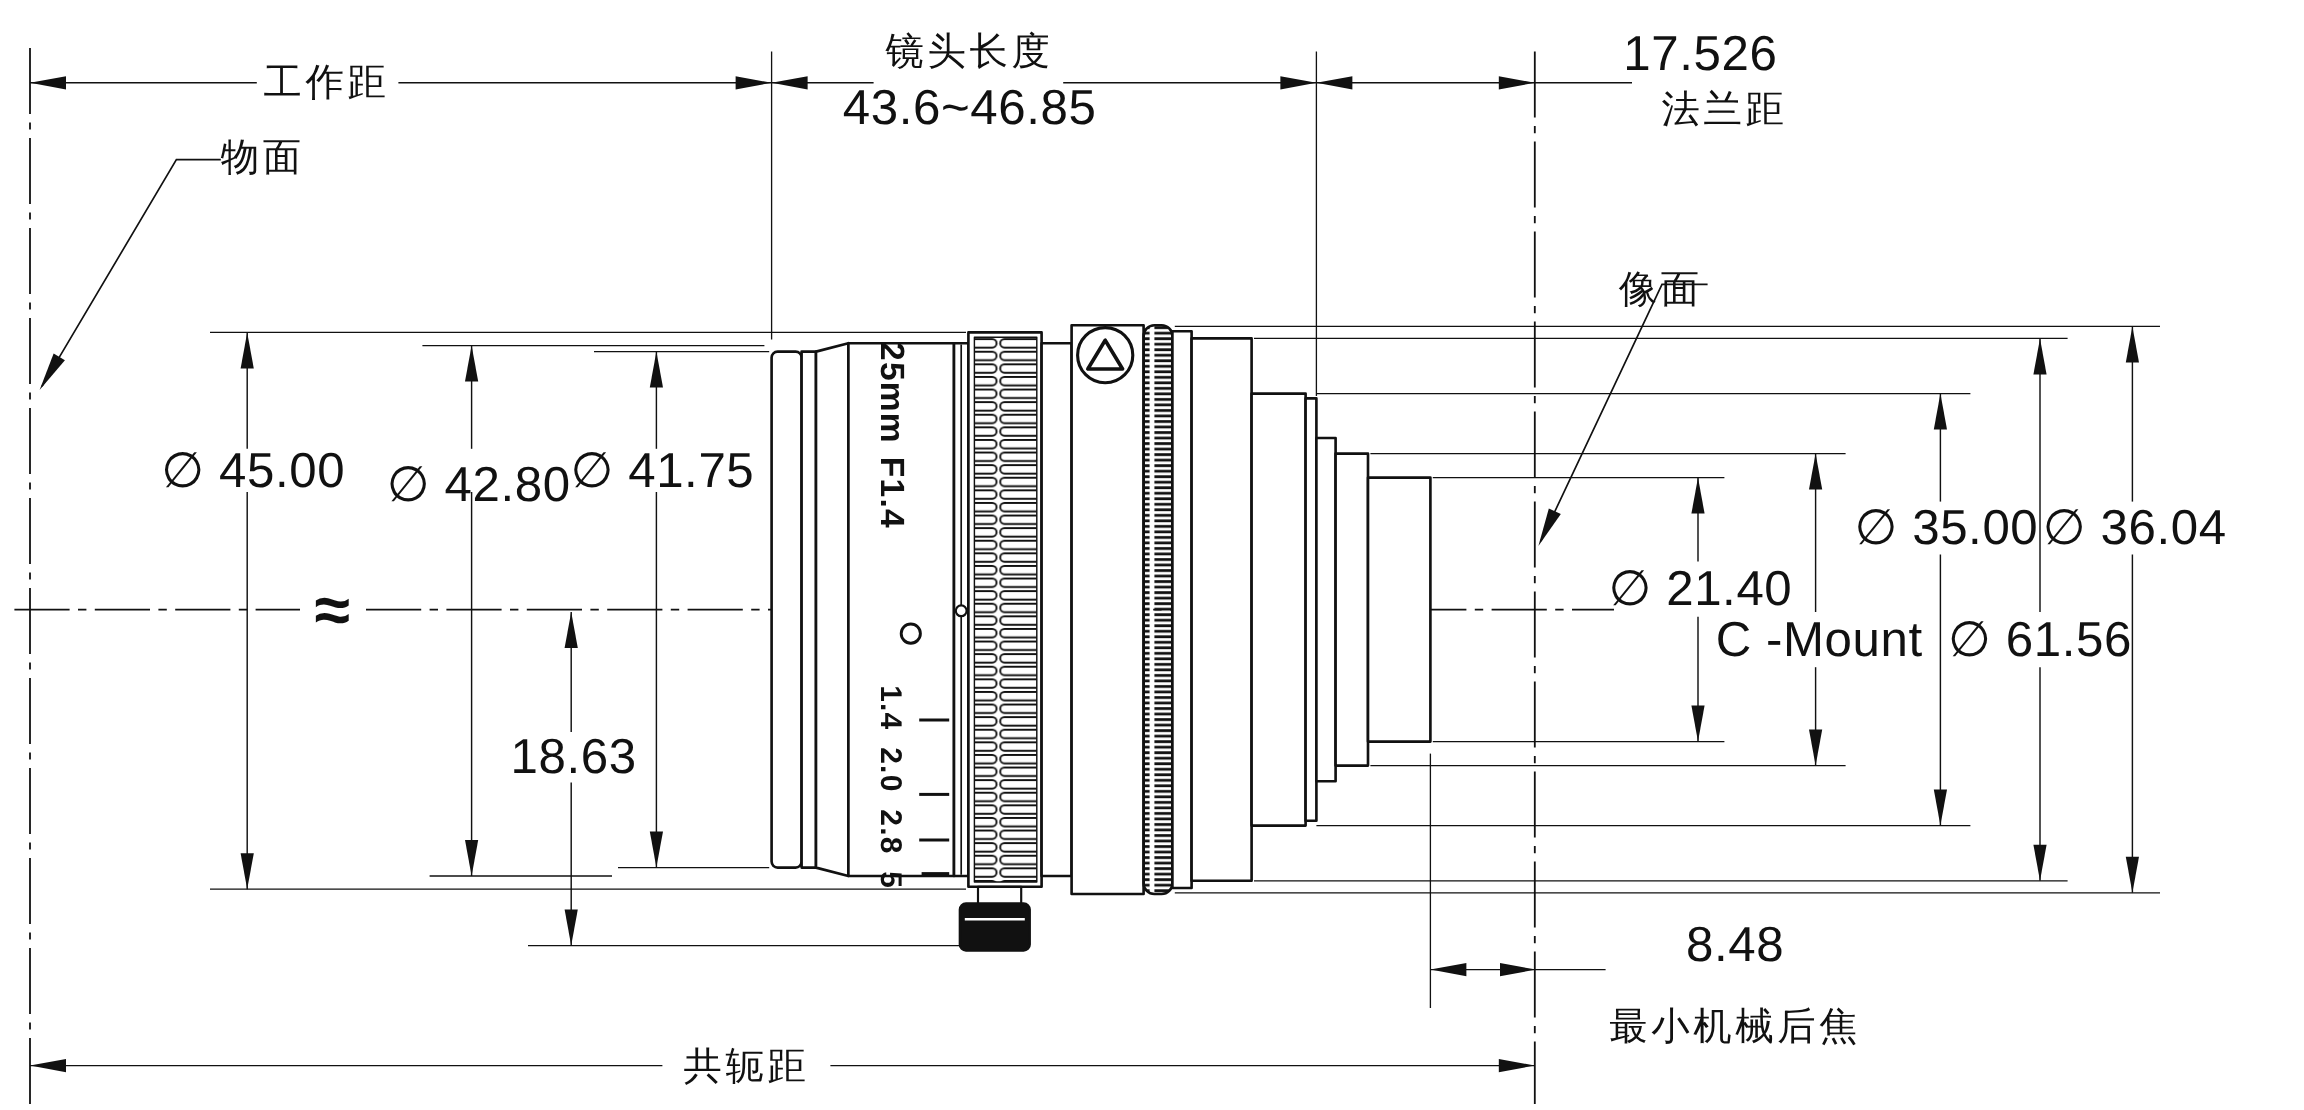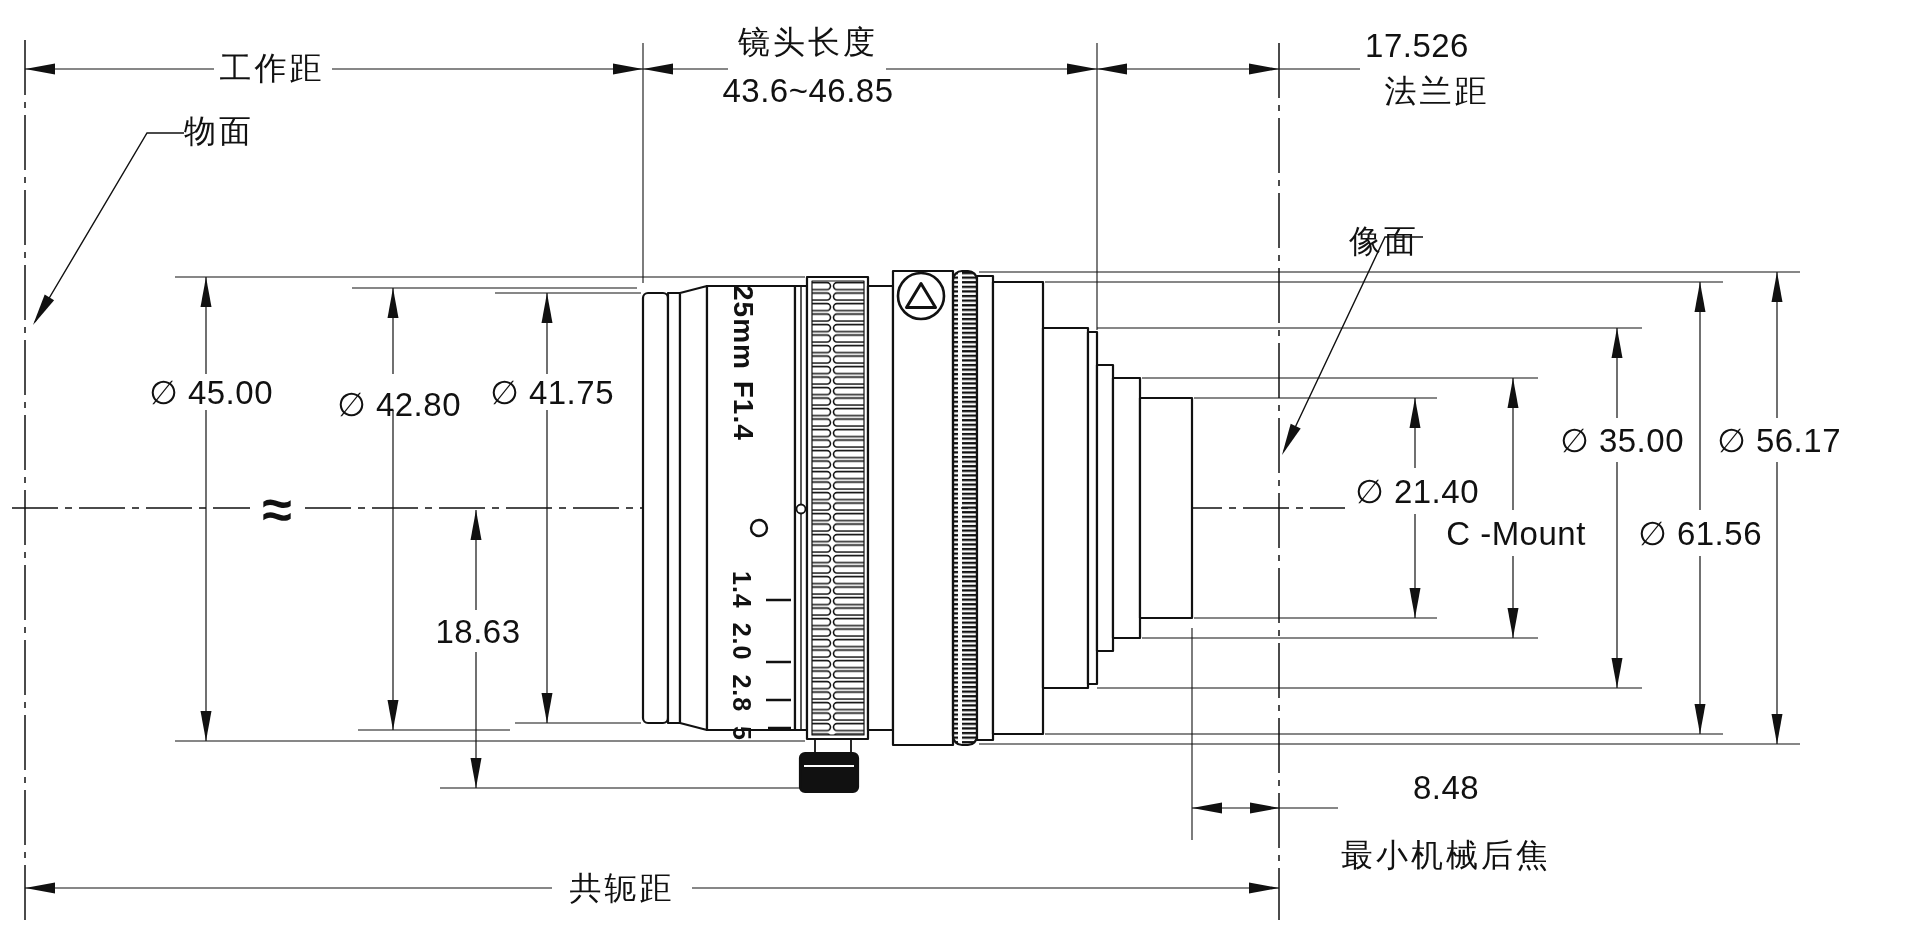--- a/index.html
+++ b/index.html
@@ -1,20 +1,20 @@
 <!DOCTYPE html>
 <html><head>
 <meta charset="utf-8">
 <style>
   html,body{margin:0;padding:0;background:#ffffff;}
   body{width:1920px;height:925px;position:relative;overflow:hidden;
        font-family:"Liberation Sans","DejaVu Sans",sans-serif;color:#111;}
   .canvas{position:absolute;left:0;top:0;width:1672px;height:925px;}
   svg{position:absolute;left:0;top:0;}
-  .lbl{position:absolute;transform:translate(-50%,-50%);font-size:33px;
+  .lbl{position:absolute;transform:translate(-50%,-50%);font-size:41px;
        white-space:nowrap;color:#111;letter-spacing:.5px;line-height:1;}
   .cn{font-size:32px;letter-spacing:3px;}
   .brk{font-size:54px;font-weight:bold;letter-spacing:0;}
   .vtext{position:absolute;writing-mode:vertical-rl;text-orientation:sideways;
          font-weight:bold;color:#111;white-space:nowrap;line-height:1;}
   .model{left:729px;top:285px;font-size:28px;letter-spacing:1px;word-spacing:2px;}
   .fstops{left:729px;top:571px;font-size:25px;letter-spacing:1px;word-spacing:6px;}
 </style>
 </head>
 <body>
@@ -190,21 +190,21 @@
 
 <div class="lbl" style="left:211px;top:392px;">∅ 45.00</div>
 <div class="lbl" style="left:399px;top:392px;margin-top:12px;">∅ 42.80</div>
 <div class="lbl" style="left:552px;top:392px;">∅ 41.75</div>
 <div class="lbl" style="left:478px;top:631px;">18.63</div>
 
 <div class="lbl" style="left:1417px;top:491px;">∅ 21.40</div>
 <div class="lbl" style="left:1516px;top:533px;">C -Mount</div>
 <div class="lbl" style="left:1622px;top:440px;">∅ 35.00</div>
 <div class="lbl" style="left:1700px;top:533px;">∅ 61.56</div>
-<div class="lbl" style="left:1779px;top:440px;">∅ 56.17</div>
+<div class="lbl" style="left:1779px;top:440px;">∅ 36.04</div>
 
 <div class="lbl" style="left:1446px;top:787px;">8.48</div>
 <div class="lbl cn" style="left:1446px;top:830px;margin-top:25px;">最小机械后焦</div>
 <div class="lbl cn" style="left:622px;top:888px;text-align:right;">共轭距</div>
 
 <div class="lbl brk" style="left:277px;top:509px;">≈</div>
 
 <div class="vtext model">25mm F1.4</div>
 <div class="vtext fstops">1.4 2.0 2.8 5</div>
 

